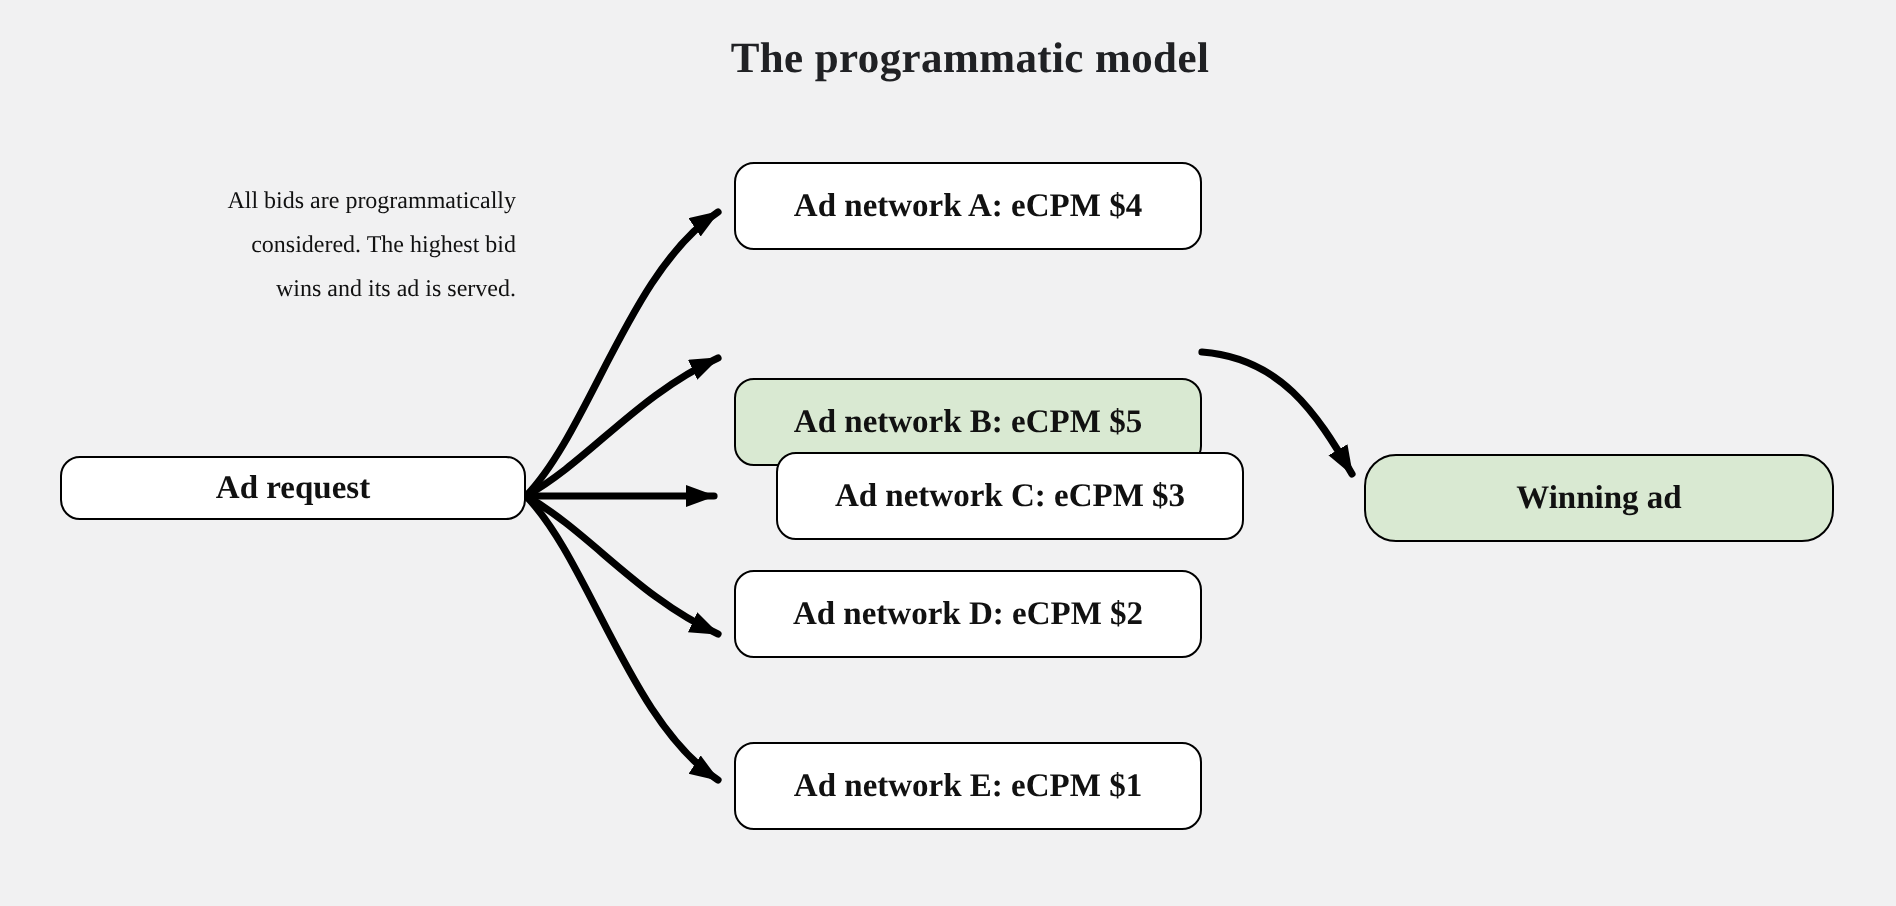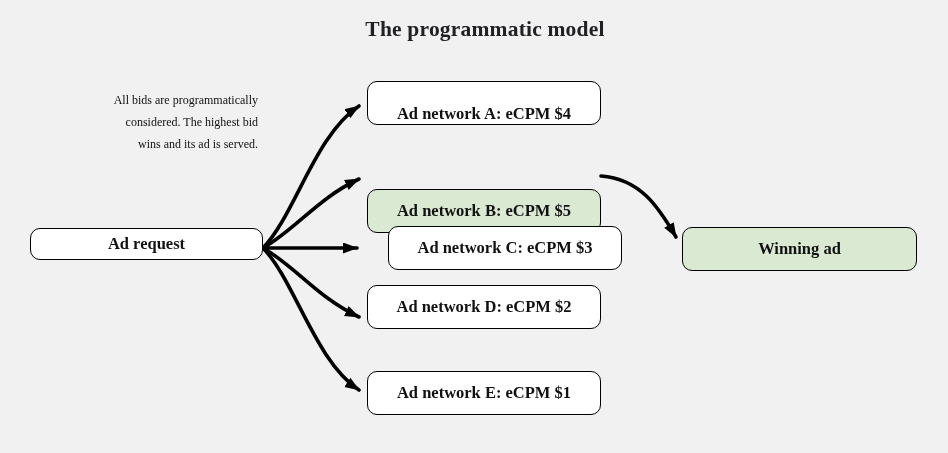--- a/index.html
+++ b/index.html
@@ -58,26 +58,26 @@
     border-radius: 10px;
     font-size: 16.5px;
     font-weight: bold;
     color: var(--text);
     text-align: center;
   }
   .node.highlight { background: var(--highlight-fill); }
 
   .node-source  { left: 30px;  top: 228px; width: 233px; height: 32px; }
   .node-net     { left: 367px; width: 234px; height: 44px; }
-  .node-net-0   { top: 81px; align-items: flex-end;  }
+  .node-net-0   { top: 81px;  }
   .node-net-1   { top: 154px; margin-top: 35px; }
   .node-net-2   { top: 226px; margin-left: 21px; }
   .node-net-3   { top: 285px; }
   .node-net-4   { top: 371px; }
-  .node-result  { left: 682px; top: 227px; width: 235px; height: 44px; }
+  .node-result  { left: 682px; top: 227px; width: 235px; height: 44px; border-radius: 16px; }
 
   .arrow-layer {
     position: absolute;
     inset: 0;
     width: 948px;
     height: 453px;
     pointer-events: none;
   }
   .arrow-layer path.flow {
     fill: none;

